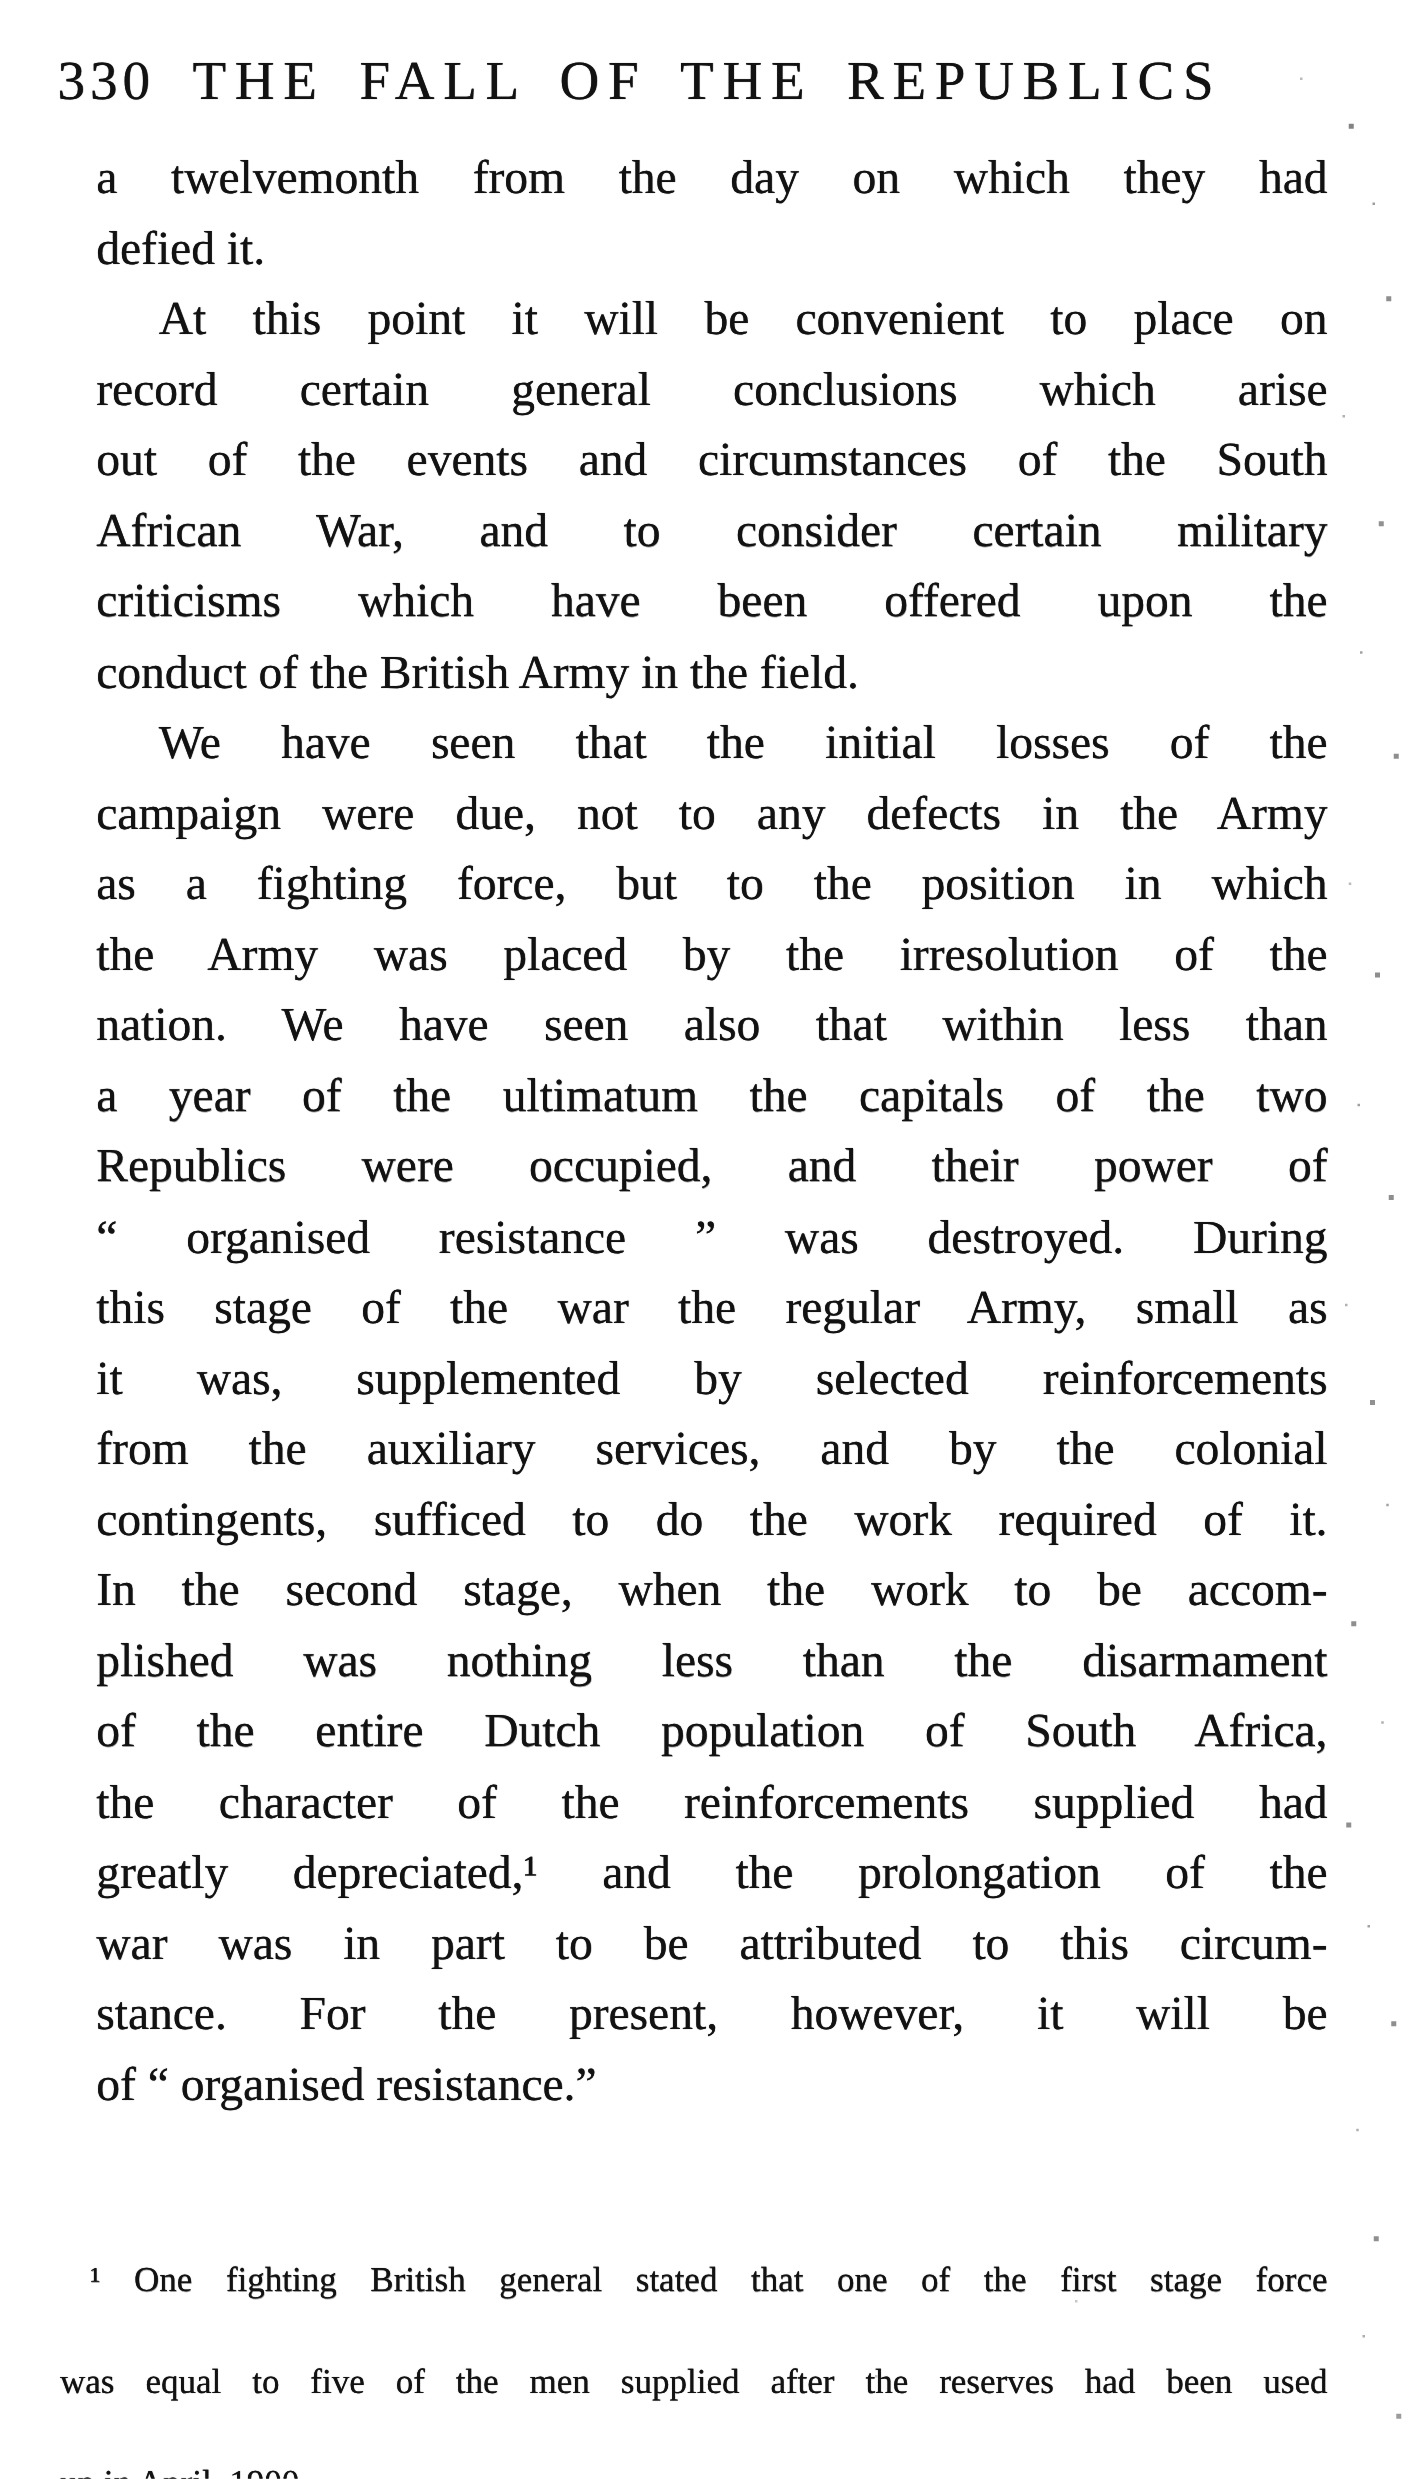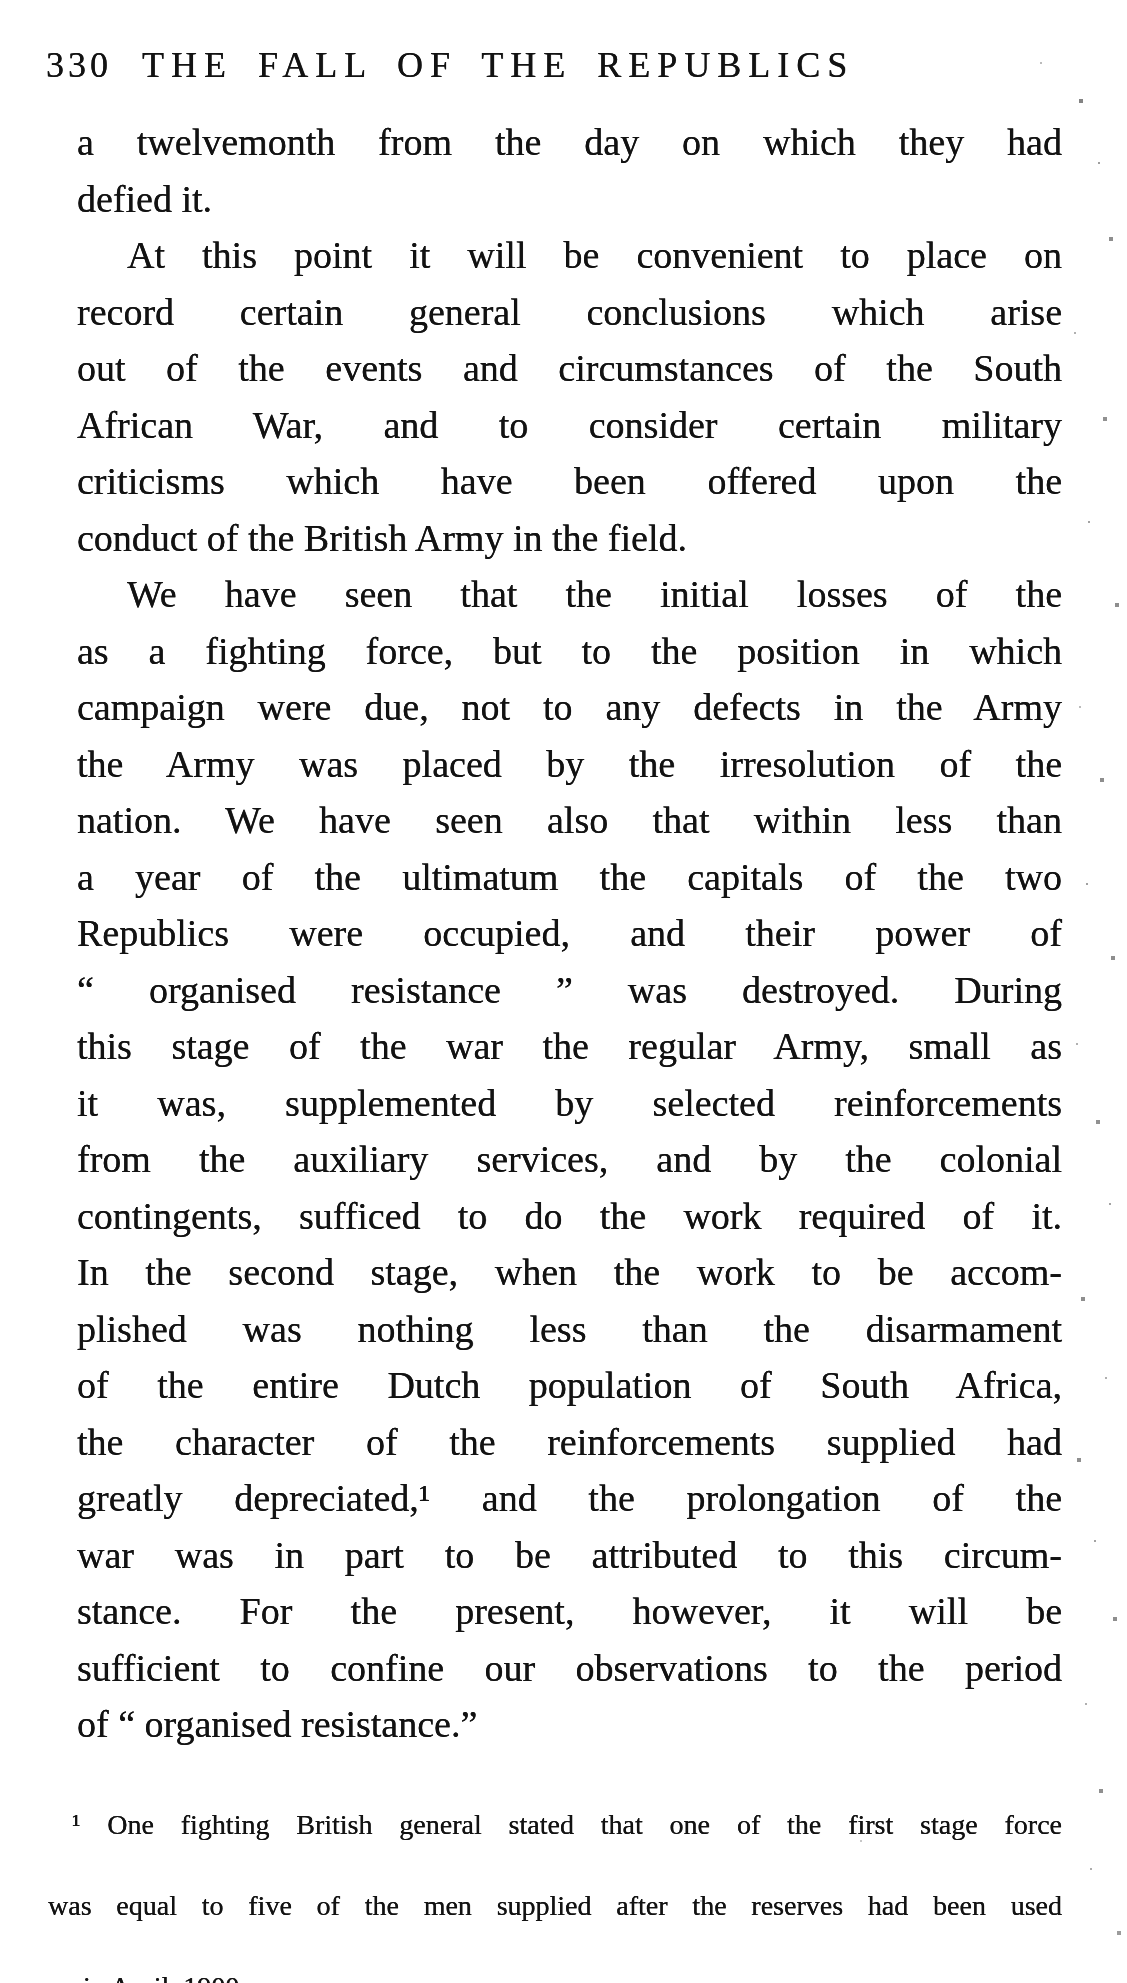--- a/index.html
+++ b/index.html
@@ -21,21 +21,21 @@
     text-shadow: 0 0 0.6px rgba(10,10,10,0.85), 0.3px 0.3px 0 rgba(10,10,10,0.35);
   }
 
   .running-head {
     position: absolute;
     top: 40px;
     left: 46px;
     right: 60px;
     display: flex;
     align-items: baseline;
-    font-size: 36px;
+    font-size: 44px;
     line-height: 50px;
     white-space: nowrap;
   }
   .running-head .pagenum {
     letter-spacing: 4px;
     margin-right: 30px;
   }
   .running-head .title {
     letter-spacing: 7px;
     word-spacing: 9px;
@@ -139,39 +139,38 @@
       <div>
         <div class="bline indent">At this point it will be convenient to place on</div>
         <div class="bline">record certain general conclusions which arise</div>
         <div class="bline">out of the events and circumstances of the South</div>
         <div class="bline">African War, and to consider certain military</div>
         <div class="bline">criticisms which have been offered upon the</div>
         <div class="bline lastline">conduct of the British Army in the field.</div>
       </div>
       <div>
         <div class="bline indent">We have seen that the initial losses of the</div>
+        <div class="bline">campaign were due, not to any defects in the Army</div>
         <div class="bline">as a fighting force, but to the position in which</div>
-        <div class="bline">campaign were due, not to any defects in the Army</div>
         <div class="bline">the Army was placed by the irresolution of the</div>
         <div class="bline">nation.  We have seen also that within less than</div>
         <div class="bline">a year of the ultimatum the capitals of the two</div>
         <div class="bline">Republics were occupied, and their power of</div>
         <div class="bline">“ organised resistance ” was destroyed.  During</div>
         <div class="bline">this stage of the war the regular Army, small as</div>
         <div class="bline">it was, supplemented by selected reinforcements</div>
         <div class="bline">from the auxiliary services, and by the colonial</div>
         <div class="bline">contingents, sufficed to do the work required of it.</div>
         <div class="bline">In the second stage, when the work to be accom-</div>
         <div class="bline">plished was nothing less than the disarmament</div>
         <div class="bline">of the entire Dutch population of South Africa,</div>
         <div class="bline">the character of the reinforcements supplied had</div>
         <div class="bline">greatly depreciated,¹ and the prolongation of the</div>
         <div class="bline">war was in part to be attributed to this circum-</div>
         <div class="bline">stance.  For the present, however, it will be</div>
-        <div class="bline">sufficient to confine our observations to the period</div>
         <div class="bline lastline">of “ organised resistance.”</div>
       </div>
     </div>
 
   <div class="footnote ink">
       <div class="fline indent">¹ One fighting British general stated that one of the first stage force</div>
       <div class="fline">was equal to five of the men supplied after the reserves had been used</div>
       <div class="fline lastline">up in April, 1900.</div>
     </div>
 

